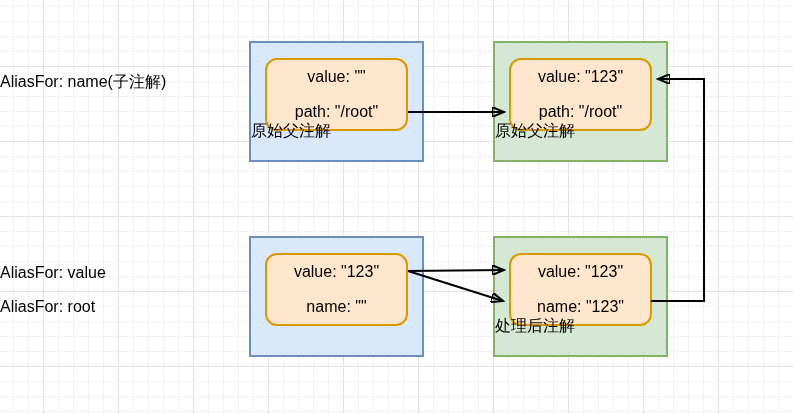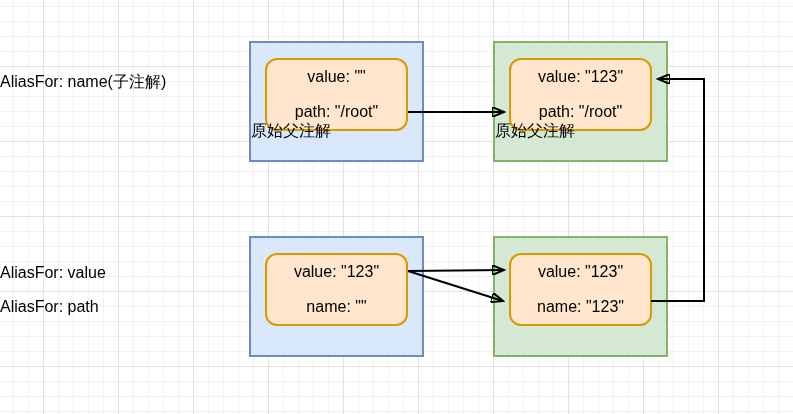--- a/index.html
+++ b/index.html
@@ -85,21 +85,21 @@
     pointer-events: stroke;
   }
 </style>
 </head>
 <body>
 
 <div class="canvas">
 
   <div class="side-label" style="left:0; width:245px; top:72px;">AliasFor: name(子注解)</div>
   <div class="side-label" style="left:0; width:241px; top:263px;">AliasFor: value</div>
-  <div class="side-label" style="left:0; width:241px; top:297px;">AliasFor: path</div>
+  <div class="side-label" style="left:0; width:241px; top:297px;">AliasFor: root</div>
 
   <div class="group-box blue" style="left:249px; top:41px;">
     <div class="record">
       <div class="field">value: ""</div>
       <div class="field">path: "/root"</div>
     </div>
     <div class="group-label">原始父注解</div>
   </div>
 
   <div class="group-box green" style="left:493px; top:41px;">
@@ -115,20 +115,21 @@
       <div class="field">value: "123"</div>
       <div class="field">name: ""</div>
     </div>
   </div>
 
   <div class="group-box green" style="left:493px; top:236px;">
     <div class="record">
       <div class="field">value: "123"</div>
       <div class="field">name: "123"</div>
     </div>
+    <div class="group-label">处理后注解</div>
   </div>
 
   <svg class="wires" viewBox="0 0 793 414" xmlns="http://www.w3.org/2000/svg">
     <defs>
       <marker id="arrow" markerUnits="userSpaceOnUse" markerWidth="14" markerHeight="10" refX="12" refY="5" orient="auto">
         <path d="M0,0 L12,5 L0,10 Z" fill="#000" stroke="none"></path>
       </marker>
     </defs>
     <path d="M408,112 L504,112" marker-end="url(#arrow)"></path>
     <path d="M408,271 L504,270" marker-end="url(#arrow)"></path>

